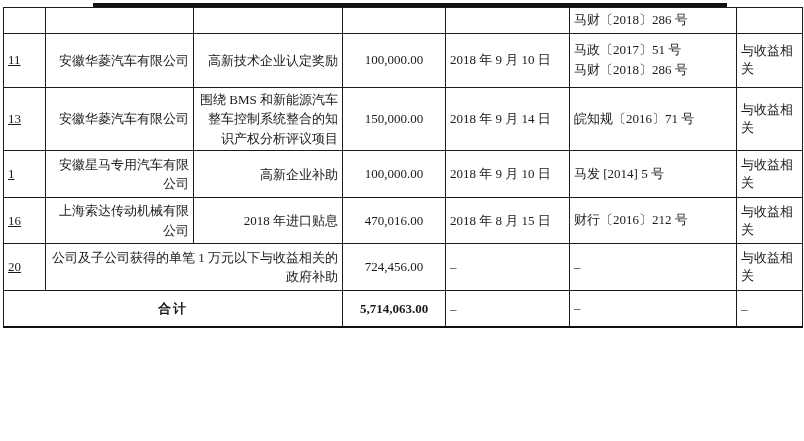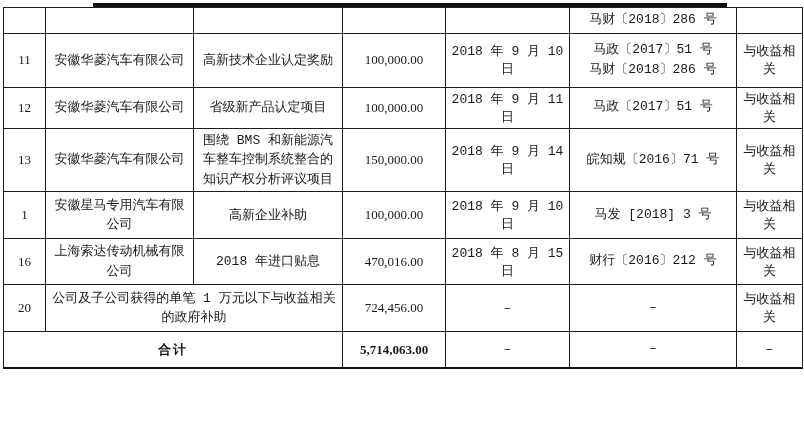--- a/index.html
+++ b/index.html
@@ -13,24 +13,24 @@
     border-collapse:collapse;table-layout:fixed;
   }
   .doc-table td{
     border:1px solid #1c1c1c;
     font-size:13px;
     padding:2px 4px;
     vertical-align:middle;
     overflow:hidden;
     word-break:break-all;
   }
-  .c-num{text-align:center;}
-  .c-company,.c-project,.c-desc{text-align:center;padding:2px 5px;line-height:1.5;font-family:Liberation Mono, monospace;}
+  .c-num{text-align:left;text-decoration:underline;}
+  .c-company,.c-project,.c-desc{text-align:right;padding:2px 5px;line-height:1.5;}
   .c-amount{text-align:center;padding-right:8px;}
-  .c-date,.c-doc,.c-related{text-align:center;font-family:Liberation Mono, monospace;}
+  .c-date,.c-doc,.c-related{}
   .c-doc{line-height:1.6;}
   .total-label{text-align:center;font-weight:bold;font-size:16px;letter-spacing:2px;}
   .total-amount{font-weight:bold;}
   .total-dash{font-weight:normal;}
   tr.r-bottom td{border-bottom:2px solid #111;}
   .thick-bar{
     position:absolute;left:93px;top:3px;width:634px;height:5px;
     background:#111;
   }
 </style>
@@ -69,31 +69,20 @@
       <td class="c-project">高新技术企业认定奖励</td>
       <td class="c-amount">100,000.00</td>
       <td class="c-date">2018 年 9 月 10 日</td>
       <td class="c-doc">
         <div>马政〔2017〕51 号</div>
         <div>马财〔2018〕286 号</div>
       </td>
       <td class="c-related">与收益相关</td>
     </tr>
 
-    <tr style="height:30px">
-      <td class="c-num">12</td>
-      <td class="c-company">安徽华菱汽车有限公司</td>
-      <td class="c-project">省级新产品认定项目</td>
-      <td class="c-amount">100,000.00</td>
-      <td class="c-date">2018 年 9 月 11 日</td>
-      <td class="c-doc">
-        <div>马政〔2017〕51 号</div>
-      </td>
-      <td class="c-related">与收益相关</td>
-    </tr>
 
     <tr style="height:55px">
       <td class="c-num">13</td>
       <td class="c-company">安徽华菱汽车有限公司</td>
       <td class="c-project">围绕 BMS 和新能源汽车整车控制系统整合的知识产权分析评议项目</td>
       <td class="c-amount">150,000.00</td>
       <td class="c-date">2018 年 9 月 14 日</td>
       <td class="c-doc">
         <div>皖知规〔2016〕71 号</div>
       </td>
@@ -101,21 +90,21 @@
     </tr>
 
 
     <tr style="height:47px">
       <td class="c-num">1</td>
       <td class="c-company">安徽星马专用汽车有限公司</td>
       <td class="c-project">高新企业补助</td>
       <td class="c-amount">100,000.00</td>
       <td class="c-date">2018 年 9 月 10 日</td>
       <td class="c-doc">
-        <div>马发 [2018] 3 号</div>
+        <div>马发 [2014] 5 号</div>
       </td>
       <td class="c-related">与收益相关</td>
     </tr>
 
     <tr style="height:46px">
       <td class="c-num">16</td>
       <td class="c-company">上海索达传动机械有限公司</td>
       <td class="c-project">2018 年进口贴息</td>
       <td class="c-amount">470,016.00</td>
       <td class="c-date">2018 年 8 月 15 日</td>

